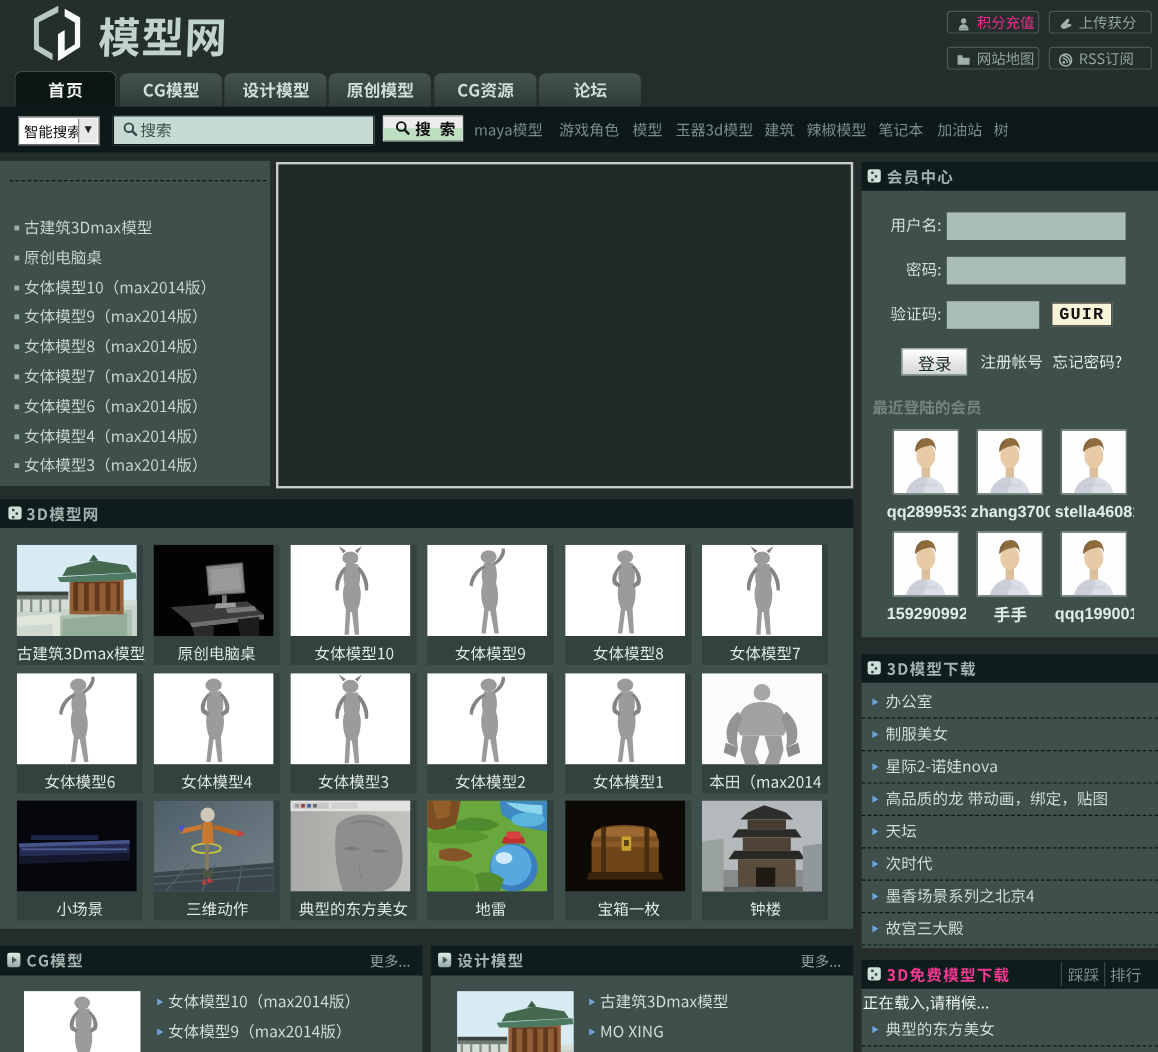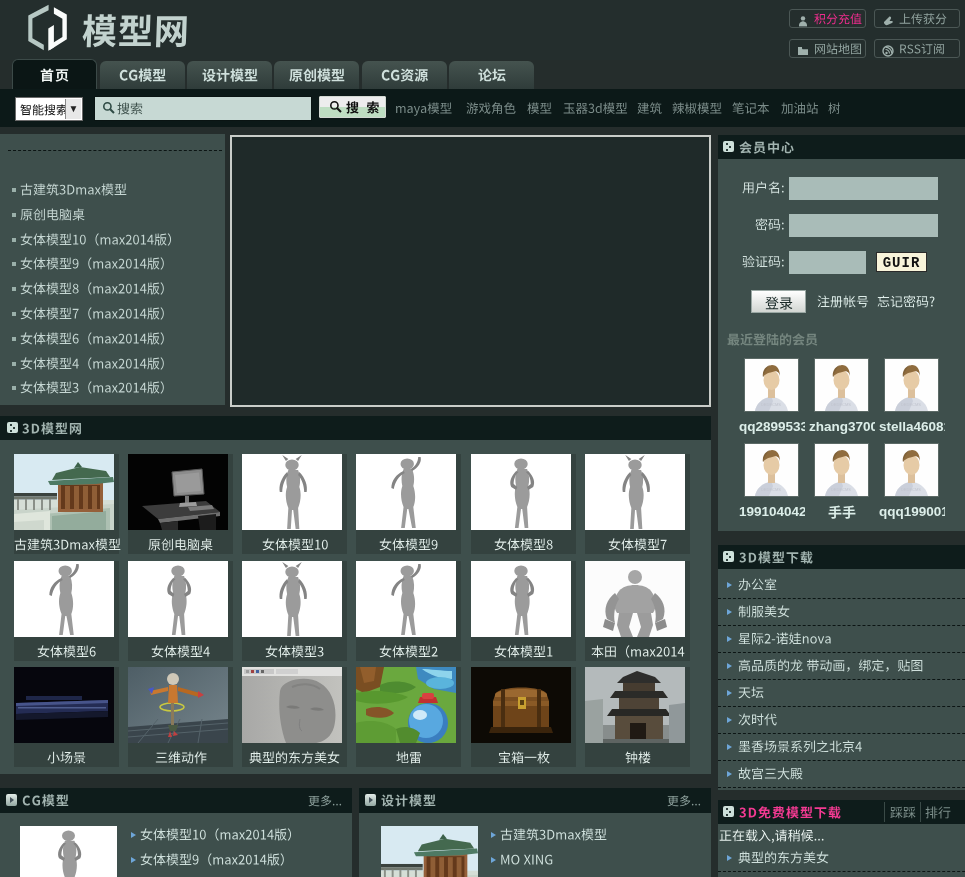--- a/index.html
+++ b/index.html
@@ -1251,21 +1251,21 @@
 <rect width="53" height="52" fill="#fefefe"></rect>
 <path d="M10 52 C12 42 21 38 26.5 38 C32 38 41 42 43 52 Z" fill="#dadee6"></path>
 <path d="M10 52 C12 42 21 38 26.5 38 L28 42 L24 52 Z" fill="#cacfda"></path>
 <rect x="23" y="30" width="7" height="9" fill="#dcc09c"></rect>
 <ellipse cx="26.5" cy="21" rx="8" ry="10" fill="#e6cba6"></ellipse>
 <path d="M18 18 C18 10 24 6 27 6 C32 6 35 10 35 18 C35 14 32 11.5 29 12.5 C24 14 21 14 18 18 Z" fill="#8f6c3e"></path>
 <path d="M18 18 C17 14 19 8 25 6 C21 10 19 14 18 18 Z" fill="#7f6138"></path>
 <text x="26" y="47" font-size="4" fill="#c0c4ce" text-anchor="middle" font-family="Liberation Sans">DEDECMS</text>
 </svg>
     </div>
-    <div class="nm" style="left:739px;top:504px">199104042</div>
+    <div class="nm" style="left:739px;top:504px">159290992</div>
     <div class="abs" style="left:814px;top:443px;width:55px;height:54px;background:#fff;border:1px solid #5c6a66;overflow:hidden">
       <svg width="53" height="52" viewBox="0 0 53 52" style="display:block">
 <rect width="53" height="52" fill="#fefefe"></rect>
 <path d="M10 52 C12 42 21 38 26.5 38 C32 38 41 42 43 52 Z" fill="#dadee6"></path>
 <path d="M10 52 C12 42 21 38 26.5 38 L28 42 L24 52 Z" fill="#cacfda"></path>
 <rect x="23" y="30" width="7" height="9" fill="#dcc09c"></rect>
 <ellipse cx="26.5" cy="21" rx="8" ry="10" fill="#e6cba6"></ellipse>
 <path d="M18 18 C18 10 24 6 27 6 C32 6 35 10 35 18 C35 14 32 11.5 29 12.5 C24 14 21 14 18 18 Z" fill="#8f6c3e"></path>
 <path d="M18 18 C17 14 19 8 25 6 C21 10 19 14 18 18 Z" fill="#7f6138"></path>
 <text x="26" y="47" font-size="4" fill="#c0c4ce" text-anchor="middle" font-family="Liberation Sans">DEDECMS</text>

